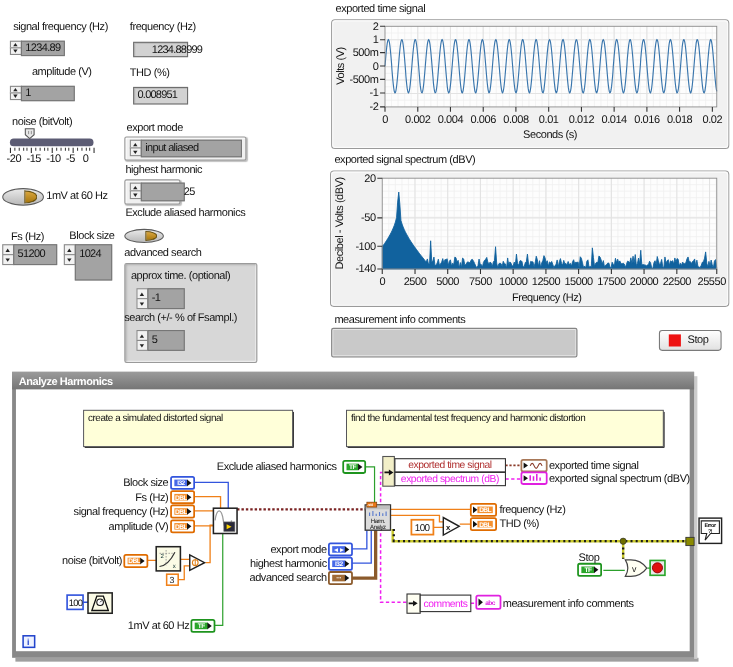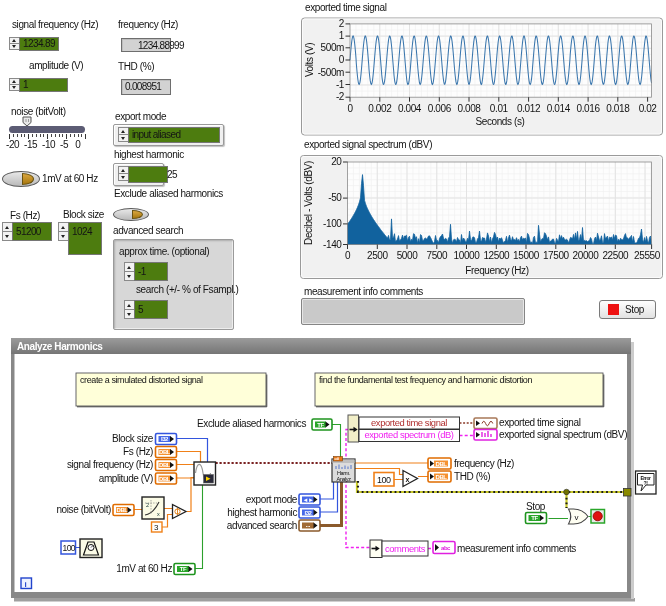--- a/index.html
+++ b/index.html
@@ -1,17 +1,17 @@
 <!DOCTYPE html>
 <html><head><meta charset="utf-8"><style>
 html,body{margin:0;padding:0;}
 #page{position:relative;width:666px;height:606px;background:#fff;overflow:hidden;
   font-family:"Liberation Sans",sans-serif;color:#141414;}
 .lbl{position:absolute;font-size:10px;letter-spacing:-0.4px;white-space:nowrap;line-height:10px;}
-.fld{position:absolute;background:#4d7c0f;border:1px solid #767676;font-size:10px;letter-spacing:-0.6px;
+.fld{position:absolute;background:#a3a3a3;border:1px solid #767676;font-size:10px;letter-spacing:-0.6px;
   line-height:12px;padding:0 0 0 3px;box-sizing:border-box;}
 .ind{position:absolute;background:#d2d2d2;border:1px solid #6e6e6e;box-shadow:inset 1px 1px 0 #bdbdbd;
   font-size:10px;letter-spacing:-0.7px;line-height:11px;padding:1px 0 0 3px;box-sizing:border-box;}
 .spn{position:absolute;width:11px;box-sizing:border-box;}
 .spn b{display:block;position:relative;background:#f2f2f2;border:1px solid #8a8a8a;box-sizing:border-box;}
 .spn b:after{content:"";position:absolute;left:50%;top:50%;margin-left:-2.5px;border-left:2.5px solid transparent;border-right:2.5px solid transparent;}
 .spn b.u:after{margin-top:-1.5px;border-bottom:3px solid #222;}
 .spn b.d:after{margin-top:-1.5px;border-top:3px solid #222;}
 .tgl{position:absolute;border-radius:50%/50%;background:linear-gradient(180deg,#e8e8e8,#b9b9b9);
   border:1px solid #5a5a5a;box-sizing:border-box;}
@@ -97,21 +97,21 @@
 <div class="tgl" style="left:113px;top:208px;width:36px;height:13px;"></div>
 
 <div class="lbl" style="left:113px;top:226px;">advanced search</div>
 <div style="position:absolute;left:113px;top:239px;width:119px;height:89px;background:#d7d7d7;border:1px solid #9a9a9a;border-radius:2px;box-shadow:inset 1px 1px 2px rgba(0,0,0,.2), inset -1px -1px 0 #efefef;"></div>
 <div class="lbl" style="left:119px;top:247px;">approx time. (optional)</div>
 <div class="spn" style="left:124px;top:262px;">
       <b class="u" style="height:10px"></b>
       <b class="d" style="height:10px;margin-top:-1px"></b>
     </div>
 <div class="fld" style="left:134px;top:262px;width:34px;height:19px;line-height:17px;">-1</div>
-<div class="lbl" style="left:136px;top:285px;">search (+/- % of Fsampl.)</div>
+<div class="lbl" style="left:113px;top:285px;">search (+/- % of Fsampl.)</div>
 <div class="spn" style="left:124px;top:300px;">
       <b class="u" style="height:10px"></b>
       <b class="d" style="height:10px;margin-top:-1px"></b>
     </div>
 <div class="fld" style="left:134px;top:300px;width:34px;height:19px;line-height:17px;">5</div>
 
 <div class="lbl" style="left:304px;top:287px;">measurement info comments</div>
 <div style="position:absolute;left:301px;top:298px;width:222px;height:25px;background:#c9c9c9;border:1px solid #858585;border-radius:2px;box-shadow:inset 0 0 0 1px #e6e6e6;"></div>
 <div style="position:absolute;left:599px;top:300px;width:57px;height:19px;background:linear-gradient(180deg,#fefefe,#e2e2e2);border:1px solid #7a7a7a;border-radius:3px;box-sizing:border-box;"></div>
 <div style="position:absolute;left:608px;top:304px;width:11px;height:11px;background:#ee1111;"></div>

